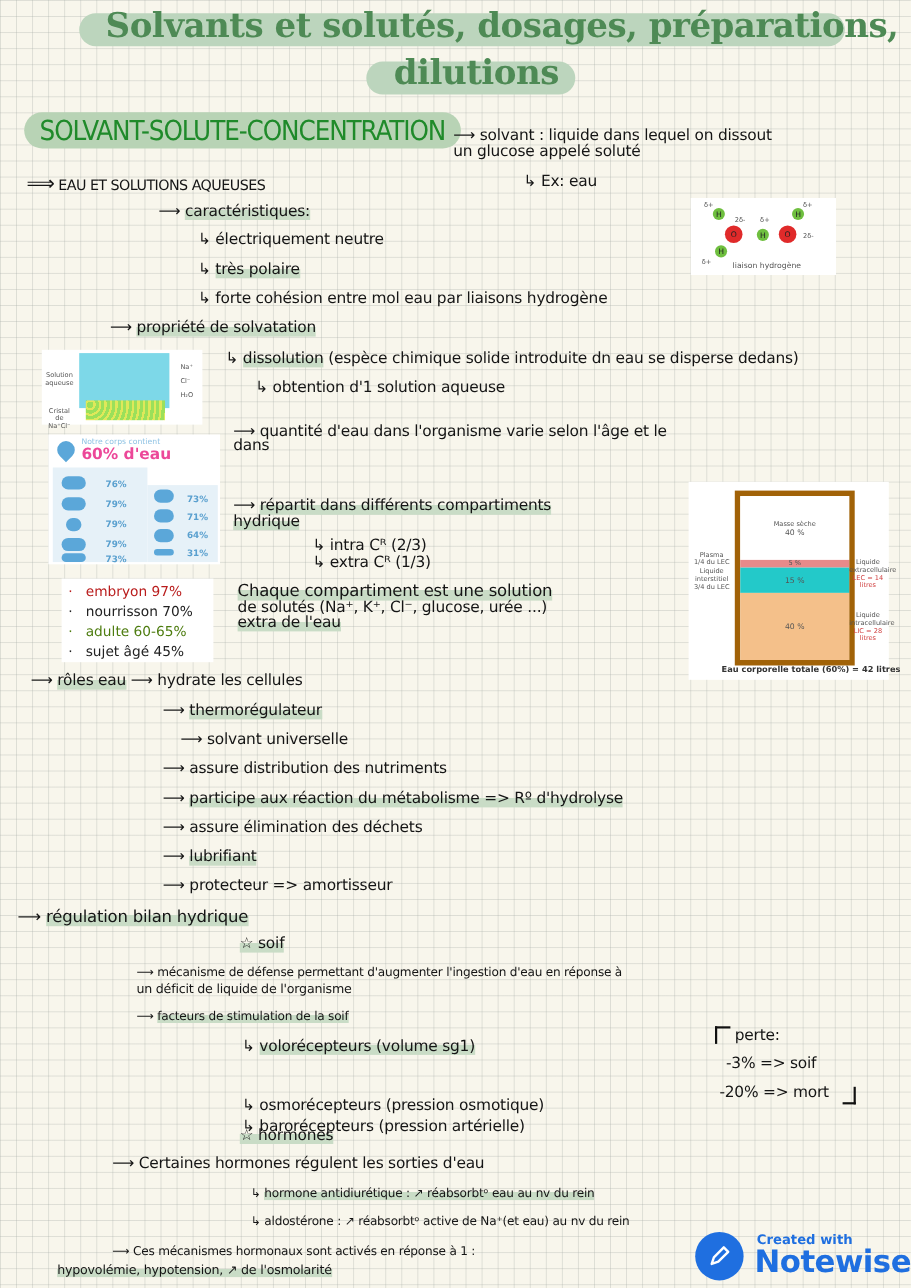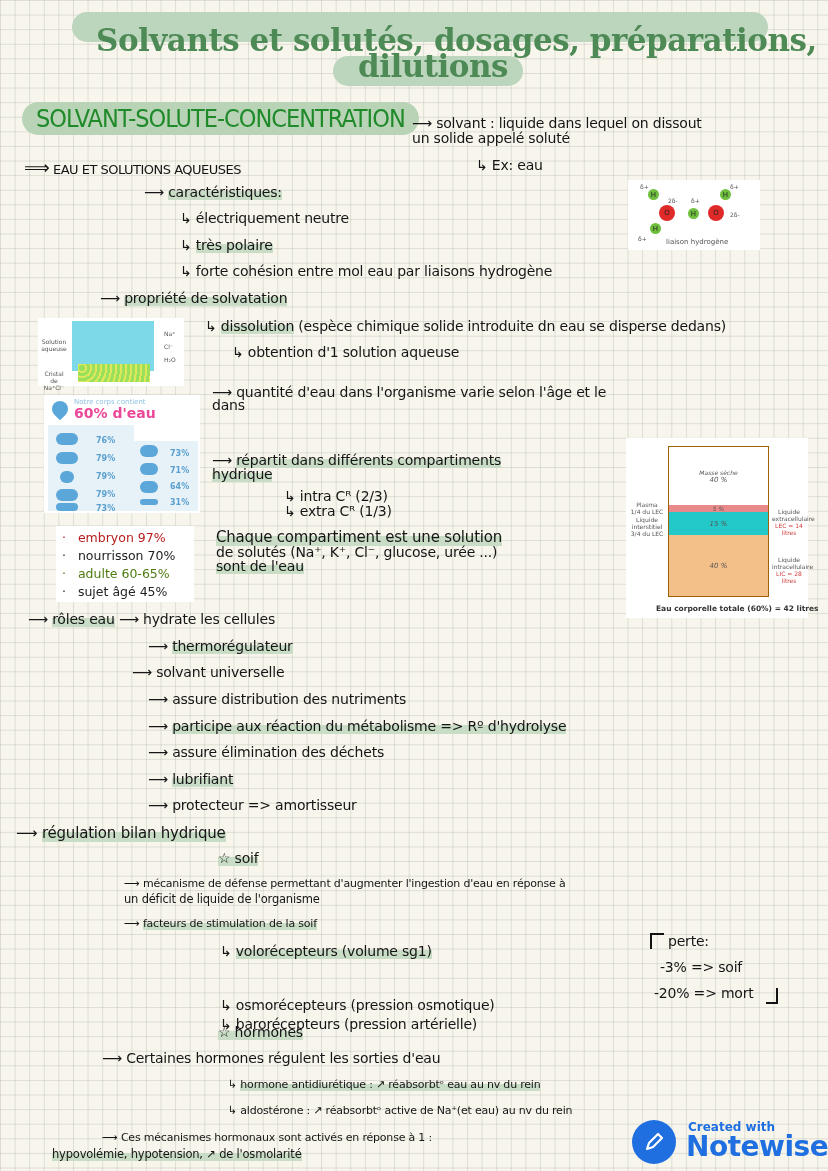--- a/index.html
+++ b/index.html
@@ -30,43 +30,43 @@
     font-family:"DejaVu Sans Condensed","DejaVu Sans", sans-serif;
     color:#1f8a2a;font-size:25px;letter-spacing:-1px;
     background:#b8d3b5;border-radius:18px;padding:2px 14px;white-space:nowrap;
   }
   .caps{font-size:13px;letter-spacing:-0.5px;}
   .img-box{background:#fff;}
   .arrow{font-family:"DejaVu Sans", sans-serif;}
   
   .atom{position:absolute;border-radius:50%;display:flex;align-items:center;justify-content:center;font-size:7px;color:#222;}
   
-  .bar-col{position:absolute;left:668px;width:99px;border:1px solid #a16207;font-style:italic;}
+  .bar-col{position:absolute;left:668px;width:99px;border:5px solid #a16207;}
   .seg{position:absolute;left:0;width:100%;display:flex;flex-direction:column;align-items:center;justify-content:center;font-size:7px;color:#555;}
   .tiny{font-size:6px;color:#555;line-height:7px;text-align:center;position:absolute;}
   .tiny-red{color:#d04040;}
   .organ{position:absolute;font-size:8px;color:#5aa0cf;font-weight:bold;line-height:8px;}
   .organ-ic{position:absolute;width:22px;height:12px;background:#5ba7d9;border-radius:6px;}
   .notewise-circle{position:absolute;left:632px;top:1120px;width:44px;height:44px;border-radius:50%;background:#1f6fe0;display:flex;align-items:center;justify-content:center;}
 </style>
 </head>
 <body>
 
 <div class="abs title-hl" style="left:72px;top:12px;width:696px;height:30px;"></div>
-<div class="abs title" style="left:96px;top:22px;">Solvants et solutés, dosages, préparations,</div>
+<div class="abs title" style="left:96px;top:6px;">Solvants et solutés, dosages, préparations,</div>
 <div class="abs title-hl" style="left:333px;top:56px;width:190px;height:30px;"></div>
 <div class="abs title" style="left:358px;top:48px;">dilutions</div>
 
 <div class="abs section-head" style="left:22px;top:102px;">SOLVANT-SOLUTE-CONCENTRATION</div>
 
 <div class="abs hw" style="left:412px;top:115px;">
   <span class="arrow">⟶</span>
   <span>solvant : liquide dans lequel on dissout</span>
 </div>
-<div class="abs hw" style="left:412px;top:130px;">un solide appelé soluté</div>
+<div class="abs hw" style="left:412px;top:130px;">un glucose appelé soluté</div>
 <div class="abs hw" style="left:476px;top:157px;">
   <span>↳ </span><span>Ex: eau</span>
 </div>
 
 <div class="abs hw caps" style="left:24px;top:157px;">
   <span style="font-size:18px;">⟹</span>
   <span>EAU ET SOLUTIONS AQUEUSES</span>
 </div>
 
 <div class="abs hw" style="left:100px;top:184px;margin-left:44px;">
@@ -153,21 +153,21 @@
 
 <div class="abs img-box" style="left:56px;top:526px;width:138px;height:76px;">
   <div class="abs" style="left:6px;top:4px;font-size:12.5px;color:#b91c1c;"><span>·&nbsp;&nbsp;&nbsp;</span><span>embryon 97%</span></div>
   <div class="abs" style="left:6px;top:22px;font-size:12.5px;color:#222;"><span>·&nbsp;&nbsp;&nbsp;</span><span>nourrisson 70%</span></div>
   <div class="abs" style="left:6px;top:40px;font-size:12.5px;color:#4d7c0f;"><span>·&nbsp;&nbsp;&nbsp;</span><span>adulte 60-65%</span></div>
   <div class="abs" style="left:6px;top:58px;font-size:12.5px;color:#222;"><span>·&nbsp;&nbsp;&nbsp;</span><span>sujet âgé 45%</span></div>
 </div>
 
 <div class="abs hw" style="left:216px;top:528px;font-size:15px;"><span class="hl">Chaque compartiment est une solution</span></div>
 <div class="abs hw" style="left:216px;top:544px;">de solutés (Na⁺, K⁺, Cl⁻, glucose, urée ...)</div>
-<div class="abs hw" style="left:216px;top:558px;"><span class="hl">sont de l'eau</span></div>
+<div class="abs hw" style="left:216px;top:558px;"><span class="hl">extra de l'eau</span></div>
 
 <div class="abs img-box" style="left:626px;top:438px;width:182px;height:180px;"></div>
 <div class="bar-col" style="top:446px;height:149px;">
   <div class="seg" style="top:0;height:58px;background:#fff;">
     <span style="font-size:6px;">Masse sèche</span>
     <span>40 %</span>
   </div>
   <div class="seg" style="top:58px;height:7px;background:#e88a8a;">
     <span style="font-size:6px;">5 %</span>
   </div>
@@ -181,21 +181,21 @@
 <span class="tiny" style="left:630px;top:501px;width:34px;"><span>Plasma</span><br><span>1/4 du LEC</span></span>
 <span class="tiny" style="left:630px;top:516px;width:34px;"><span>Liquide interstitiel</span><br><span>3/4 du LEC</span></span>
 <span class="tiny" style="left:772px;top:508px;width:34px;"><span>Liquide extracellulaire</span><br><span class="tiny-red">LEC = 14 litres</span></span>
 <span class="tiny" style="left:772px;top:556px;width:34px;"><span>Liquide intracellulaire</span><br><span class="tiny-red">LIC = 28 litres</span></span>
 <span class="abs" style="left:656px;top:604px;font-size:7.5px;font-weight:bold;color:#333;">Eau corporelle totale (60%) = 42 litres</span>
 
 <div class="abs hw" style="left:28px;top:611px;">
   <span>⟶ </span><span class="hl">rôles eau</span><span> ⟶ </span><span>hydrate les cellules</span>
 </div>
 <div class="abs hw" style="left:148px;top:638px;"><span>⟶ </span><span class="hl">thermorégulateur</span></div>
-<div class="abs hw" style="left:132px;top:664px;"><span>⟶ </span><span>solvant universelle</span></div>
+<div class="abs hw" style="left:164px;top:664px;"><span>⟶ </span><span>solvant universelle</span></div>
 <div class="abs hw" style="left:148px;top:691px;"><span>⟶ </span><span>assure distribution des nutriments</span></div>
 <div class="abs hw" style="left:148px;top:718px;"><span>⟶ </span><span class="hl">participe aux réaction du métabolisme =&gt; Rº d'hydrolyse</span></div>
 <div class="abs hw" style="left:148px;top:744px;"><span>⟶ </span><span>assure élimination des déchets</span></div>
 <div class="abs hw" style="left:148px;top:771px;"><span>⟶ </span><span class="hl">lubrifiant</span></div>
 <div class="abs hw" style="left:148px;top:797px;"><span>⟶ </span><span>protecteur =&gt; amortisseur</span></div>
 
 <div class="abs hw" style="left:16px;top:824px;font-size:15px;">
   <span>⟶ </span><span class="hl">régulation bilan hydrique</span>
 </div>
 <div class="abs hw" style="left:218px;top:850px;"><span class="hl">☆ soif</span></div>

